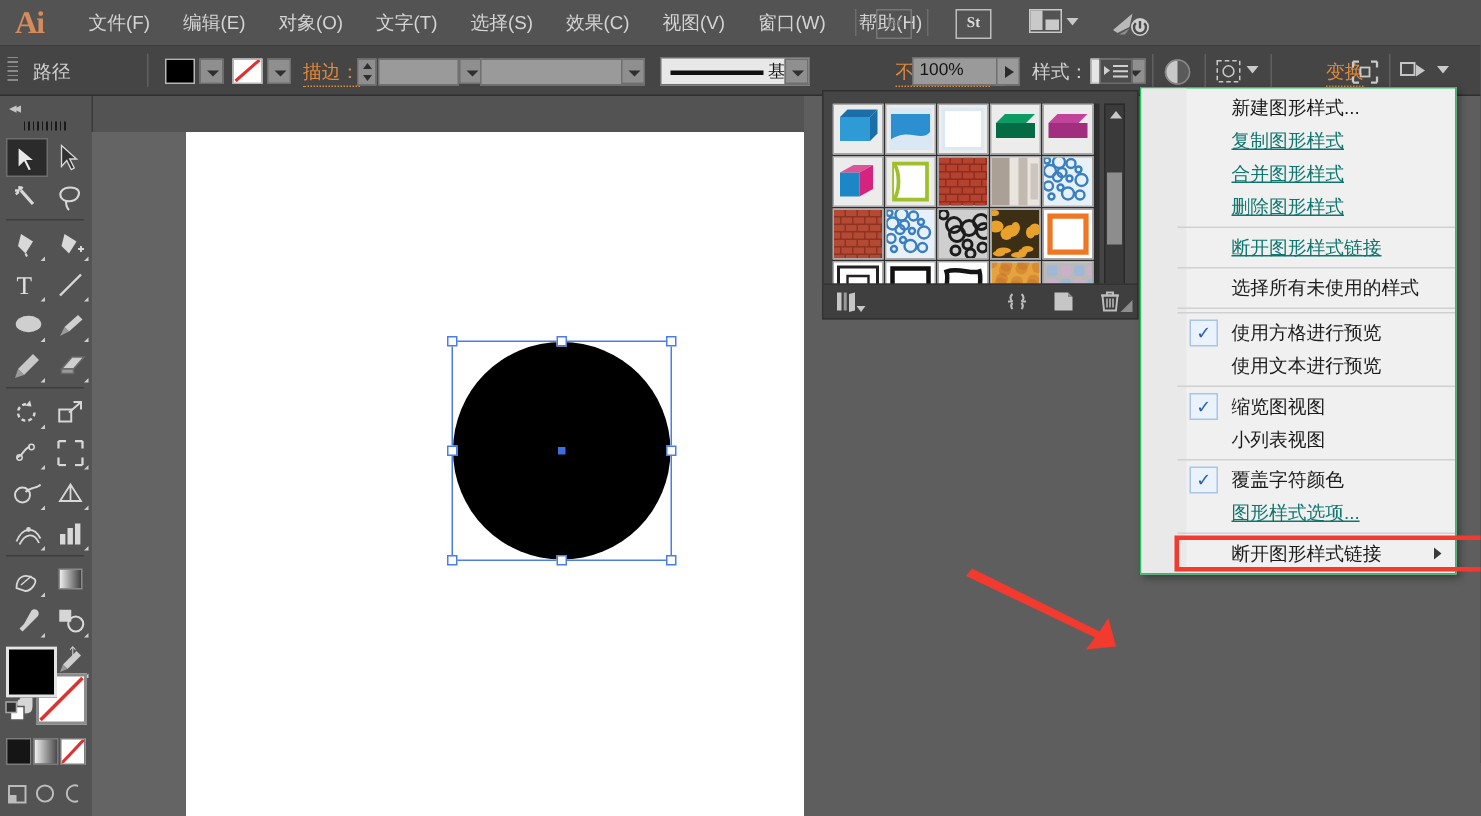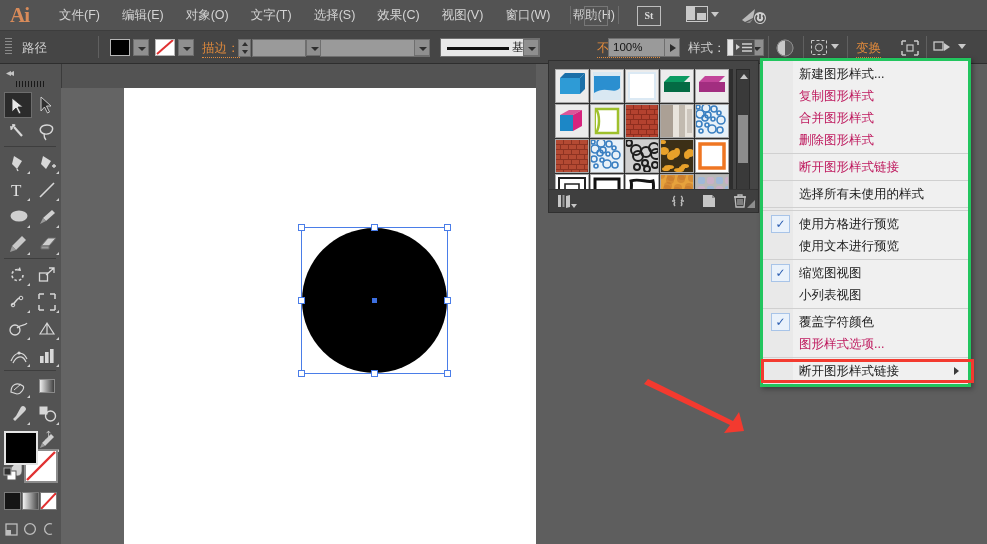--- a/index.html
+++ b/index.html
@@ -111,24 +111,24 @@
   .sb{position:absolute;right:8px;top:8px;width:14px;height:136px;background:#3a3a3a;border:1px solid #2a2a2a;box-sizing:border-box;}
   .sb .thumb{position:absolute;left:1px;top:45px;width:10px;height:48px;background:#8d8d8d;}
   .sb .ar{position:absolute;left:3px;width:0;height:0;border-left:4px solid transparent;border-right:4px solid transparent;}
   .sb .up{top:4px;border-bottom:5px solid #c8c8c8;}
   .sb .dn{bottom:4px;border-top:5px solid #c8c8c8;}
   .panelfoot{position:absolute;left:0;bottom:0;width:100%;height:22px;background:#3f3f3f;border-top:1px solid #343434;}
   .pf-icon{position:absolute;top:3px;cursor:pointer;}
 
   
   .ctxmenu{position:absolute;left:760px;top:58px;width:211px;background:#f0f0f0;
-           border:3px solid #22c55e;box-shadow:2px 2px 5px rgba(0,0,0,.35);box-sizing:border-box;}
+           border:1px solid #22c55e;box-shadow:2px 2px 5px rgba(0,0,0,.35);box-sizing:border-box;padding-left:24px;}
   .ctx-item{position:relative;height:22px;line-height:22px;padding-left:36px;font-size:12.5px;color:#1b1b1b;
             white-space:nowrap;cursor:default;}
-  .ctx-item.disabled{color:#be185d;}
+  .ctx-item.disabled{color:#0f766e;text-decoration:underline;}
   .ctx-item .chk{position:absolute;left:8px;top:2px;width:19px;height:18px;border:1px solid #a8c4e8;
                  background:#eaf2fb;box-sizing:border-box;color:#2a5db0;font-size:12px;text-align:center;line-height:17px;}
   .ctx-item .sub{position:absolute;right:9px;top:7px;width:0;height:0;border-top:4px solid transparent;
                  border-bottom:4px solid transparent;border-left:5px solid #3a3a3a;}
   .ctx-sep{height:1px;background:#d0d0d0;margin:2px 0;}
   .ctx-railtop{position:absolute;left:0;top:0;width:30px;height:100%;background:#e9e9e9;z-index:0;}
   .ctx-items{position:relative;z-index:1;padding:2px 0;}
   .hl-box{position:absolute;left:-2px;top:-1px;width:213px;height:24px;border:3px solid #f33a2f;box-sizing:border-box;}
 
   
@@ -235,21 +235,21 @@
     </div>
     <div class="cb-sep" style="left:803px;"></div>
     <div class="topicon" style="left:810px;top:8px;">
       <svg width="18" height="17" viewBox="0 0 18 17">
         <rect x="1.5" y="1.5" width="15" height="14" fill="none" stroke="#c9c9c9" stroke-dasharray="3,2"></rect>
         <circle cx="9" cy="8.5" r="3.6" fill="none" stroke="#c9c9c9"></circle>
       </svg>
     </div>
     <div class="caret" style="position:absolute;left:831px;top:13px;"></div>
     <div class="cb-sep" style="left:847px;"></div>
-    <div class="cb-label orange" style="left:856px;">变换</div>
+    <div class="cb-label orange" style="left:884px;">变换</div>
     <div class="topicon" style="left:900px;top:8px;">
       <svg width="20" height="18" viewBox="0 0 20 18">
         <path d="M2,2 h4 M2,2 v4 M18,2 h-4 M18,2 v4 M2,16 h4 M2,16 v-4 M18,16 h-4 M18,16 v-4" stroke="#c9c9c9" stroke-width="1.5" fill="none"></path>
         <rect x="7" y="6" width="6" height="6" fill="none" stroke="#c9c9c9" stroke-width="1.2"></rect>
       </svg>
     </div>
     <div class="cb-sep" style="left:926px;"></div>
     <div class="topicon" style="left:933px;top:9px;">
       <svg width="20" height="16" viewBox="0 0 20 16">
         <rect x="1" y="2" width="9" height="8" fill="none" stroke="#c9c9c9" stroke-width="1.3"></rect>

